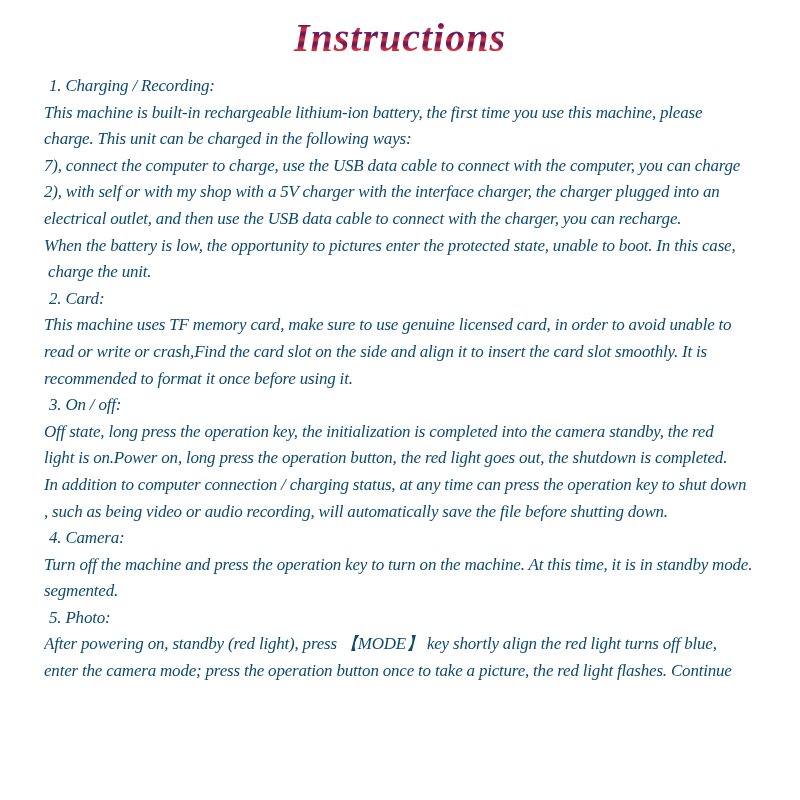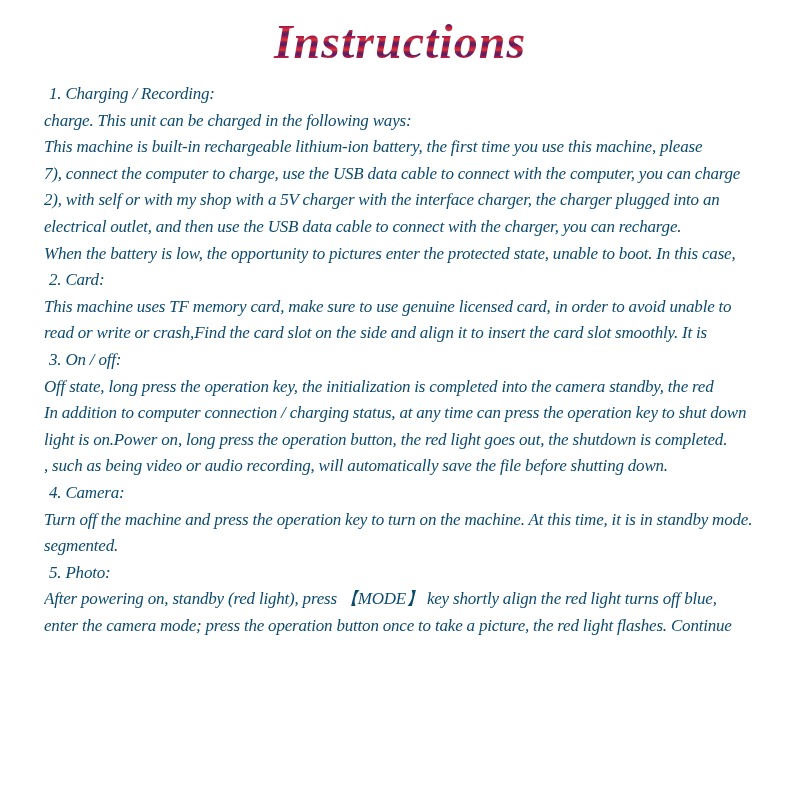--- a/index.html
+++ b/index.html
@@ -15,21 +15,21 @@
     height: 800px;
     background: #ffffff;
     font-family: "Liberation Serif", "DejaVu Serif", serif;
   }
   .title {
     margin: 14px 0 8px 0;
     text-align: center;
     font-family: "Liberation Serif", "DejaVu Serif", serif;
     font-style: italic;
     font-weight: bold;
-    font-size: 48px;
+    font-size: 40px;
     letter-spacing: 1px;
     color: #9b1b3a; 
   }
   @supports ((-webkit-background-clip: text) or (background-clip: text)) {
     .title {
       background: repeating-linear-gradient(
         180deg,
         #41207a 0px,
         #8a1a4a 2px,
         #cc2040 4px,
@@ -64,35 +64,37 @@
 </head>
 <body>
 
 <div class="page">
 
   <h1 class="title">Instructions</h1>
 
   <div class="content">
 
     <div class="line heading">1. Charging / Recording:</div>
+    <div class="line">This machine is built-in rechargeable lithium-ion battery, the first time you use this machine, please</div>
     <div class="line">charge. This unit can be charged in the following ways:</div>
-    <div class="line">This machine is built-in rechargeable lithium-ion battery, the first time you use this machine, please</div>
     <div class="line">7), connect the computer to charge, use the USB data cable to connect with the computer, you can charge</div>
     <div class="line">2), with self or with my shop with a 5V charger with the interface charger, the charger plugged into an</div>
     <div class="line">electrical outlet, and then use the USB data cable to connect with the charger, you can recharge.</div>
     <div class="line">When the battery is low, the opportunity to pictures enter the protected state, unable to boot. In this case,</div>
+    <div class="line"> charge the unit.</div>
 
     <div class="line heading">2. Card:</div>
     <div class="line">This machine uses TF memory card, make sure to use genuine licensed card, in order to avoid unable to</div>
     <div class="line">read or write or crash,Find the card slot on the side and align it to insert the card slot smoothly. It is</div>
+    <div class="line">recommended to format it once before using it.</div>
 
     <div class="line heading">3. On / off:</div>
     <div class="line">Off state, long press the operation key, the initialization is completed into the camera standby, the red</div>
+    <div class="line">light is on.Power on, long press the operation button, the red light goes out, the shutdown is completed.</div>
     <div class="line">In addition to computer connection / charging status, at any time can press the operation key to shut down</div>
-    <div class="line">light is on.Power on, long press the operation button, the red light goes out, the shutdown is completed.</div>
     <div class="line">, such as being video or audio recording, will automatically save the file before shutting down.</div>
 
     <div class="line heading">4. Camera:</div>
     <div class="line">Turn off the machine and press the operation key to turn on the machine. At this time, it is in standby mode.</div>
     <div class="line">segmented.</div>
 
     <div class="line heading">5. Photo:</div>
     <div class="line">After powering on, standby (red light), press 【MODE】 key shortly align the red light turns off blue,</div>
     <div class="line">enter the camera mode; press the operation button once to take a picture, the red light flashes. Continue</div>
 

